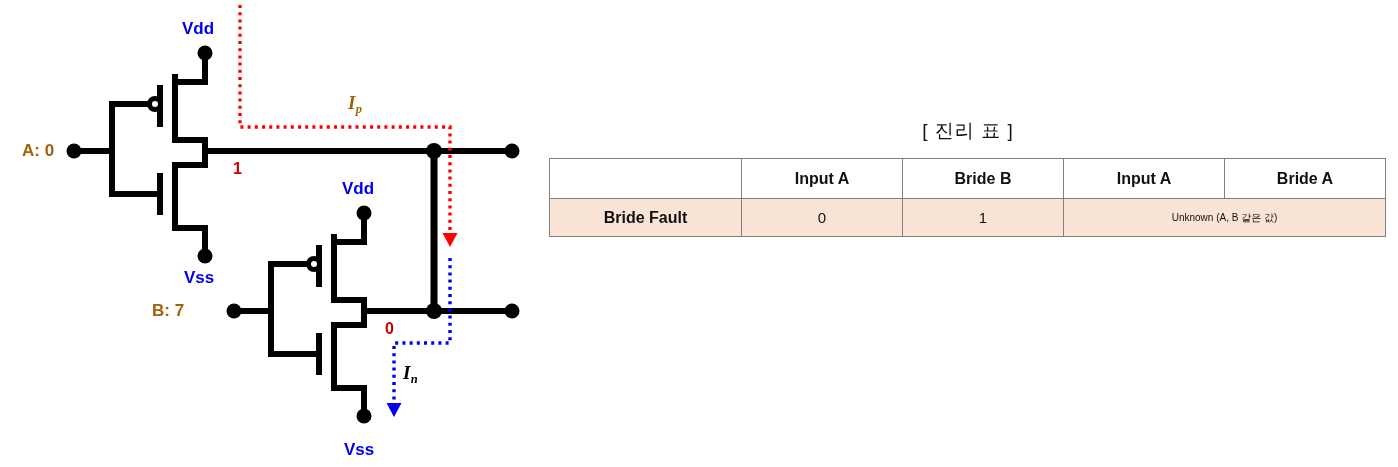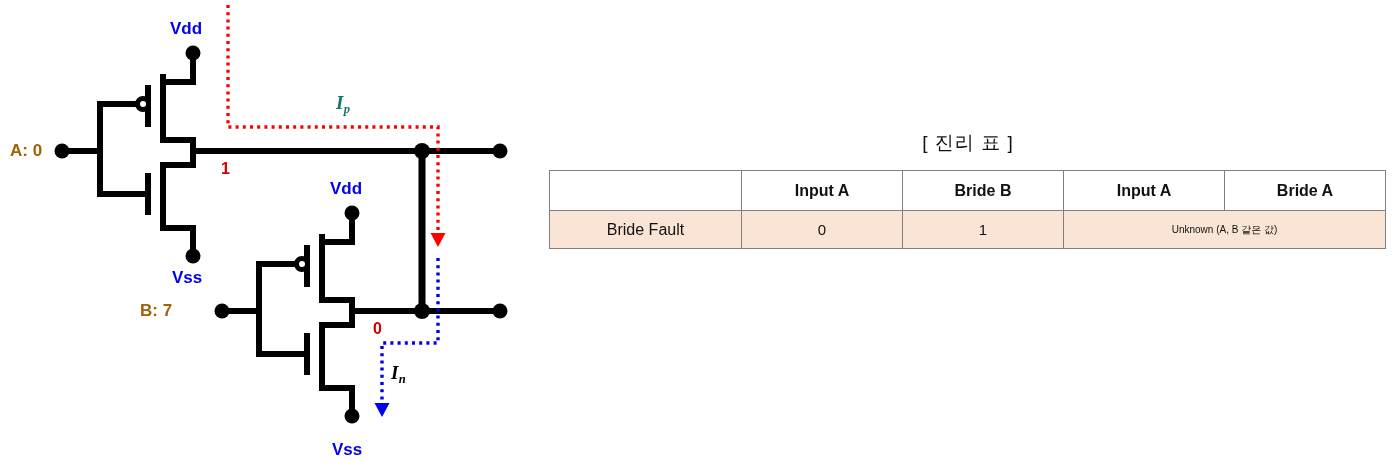--- a/index.html
+++ b/index.html
@@ -16,21 +16,21 @@
   }
   #root {
     position: absolute;
     left: 0; top: 0;
     width: 1398px;
     height: 467px;
   }
   
   #circuit-panel {
     position: absolute;
-    left: 0; top: 0;
+    left: 12px; top: 0;
     width: 530px;
     height: 467px;
   }
   #circuit-svg {
     position: absolute;
     left: 0; top: 0;
   }
   .ckt-label {
     position: absolute;
     font-family: "Liberation Sans", sans-serif;
@@ -48,21 +48,21 @@
   .lbl-node {
     color: #cc0000;
     font-size: 16px;
   }
   .lbl-current {
     font-family: "Liberation Serif", serif;
     font-style: italic;
     font-weight: bold;
     font-size: 19px;
   }
-  .lbl-ip { color: #0f766e; }
+  .lbl-ip { color: #a16207; }
   .lbl-in { color: #000000; }
   .lbl-current sub {
     font-size: 0.66em;
     font-style: italic;
     vertical-align: baseline;
     position: relative;
     top: 0.32em;
     left: 0.02em;
   }
   
@@ -71,21 +71,21 @@
     left: 549px;
     top: 118px;
     width: 838px;
   }
   #table-title {
     text-align: center;
     font-size: 19px;
     font-weight: normal;
     color: #111111;
     letter-spacing: 1px;
-    margin: 12px 0 14px 0;
+    margin: 0 0 14px 0;
     font-family: "Liberation Sans", sans-serif;
   }
   table.truth {
     border-collapse: collapse;
     width: 837px;
     table-layout: fixed;
     background: #ffffff;
   }
   table.truth td, table.truth th {
     border: 1px solid #808080;
@@ -101,21 +101,21 @@
     font-weight: bold;
     font-size: 16px;
     height: 39px;
   }
   table.truth .col-label { width: 191px; }
   table.truth .rowhead {
     font-weight: normal;
     font-size: 16px;
   }
   table.truth .rowhead-bold {
-    font-weight: normal;
+    font-weight: bold;
     font-size: 16px;
   }
   tr.fault-row td {
     background: #fae4d5;
   }
   tr.fault-row td.unknown-cell {
     font-size: 10px;
   }
 </style>
 </head>

